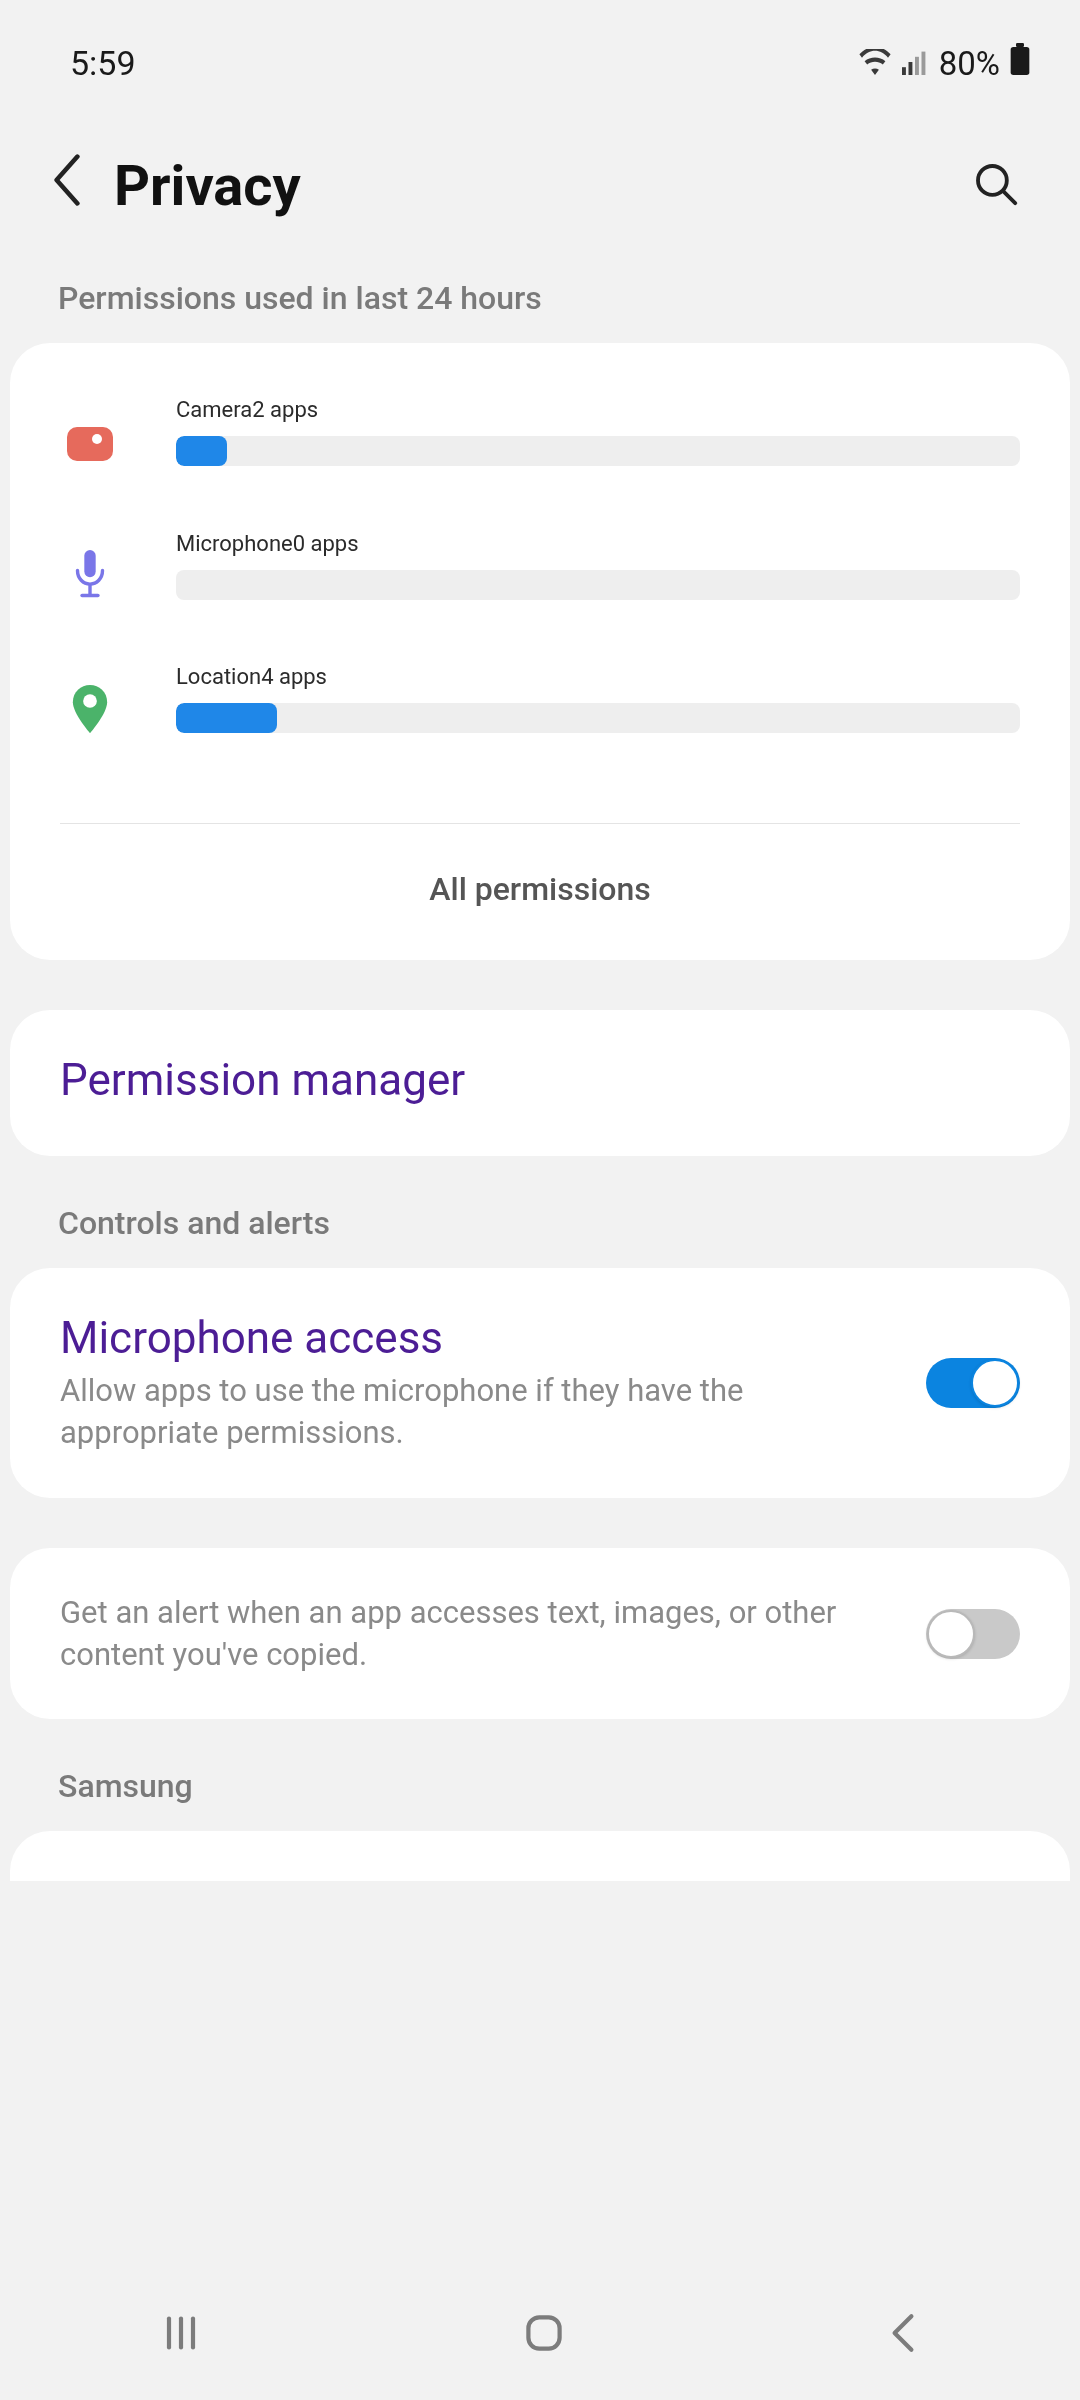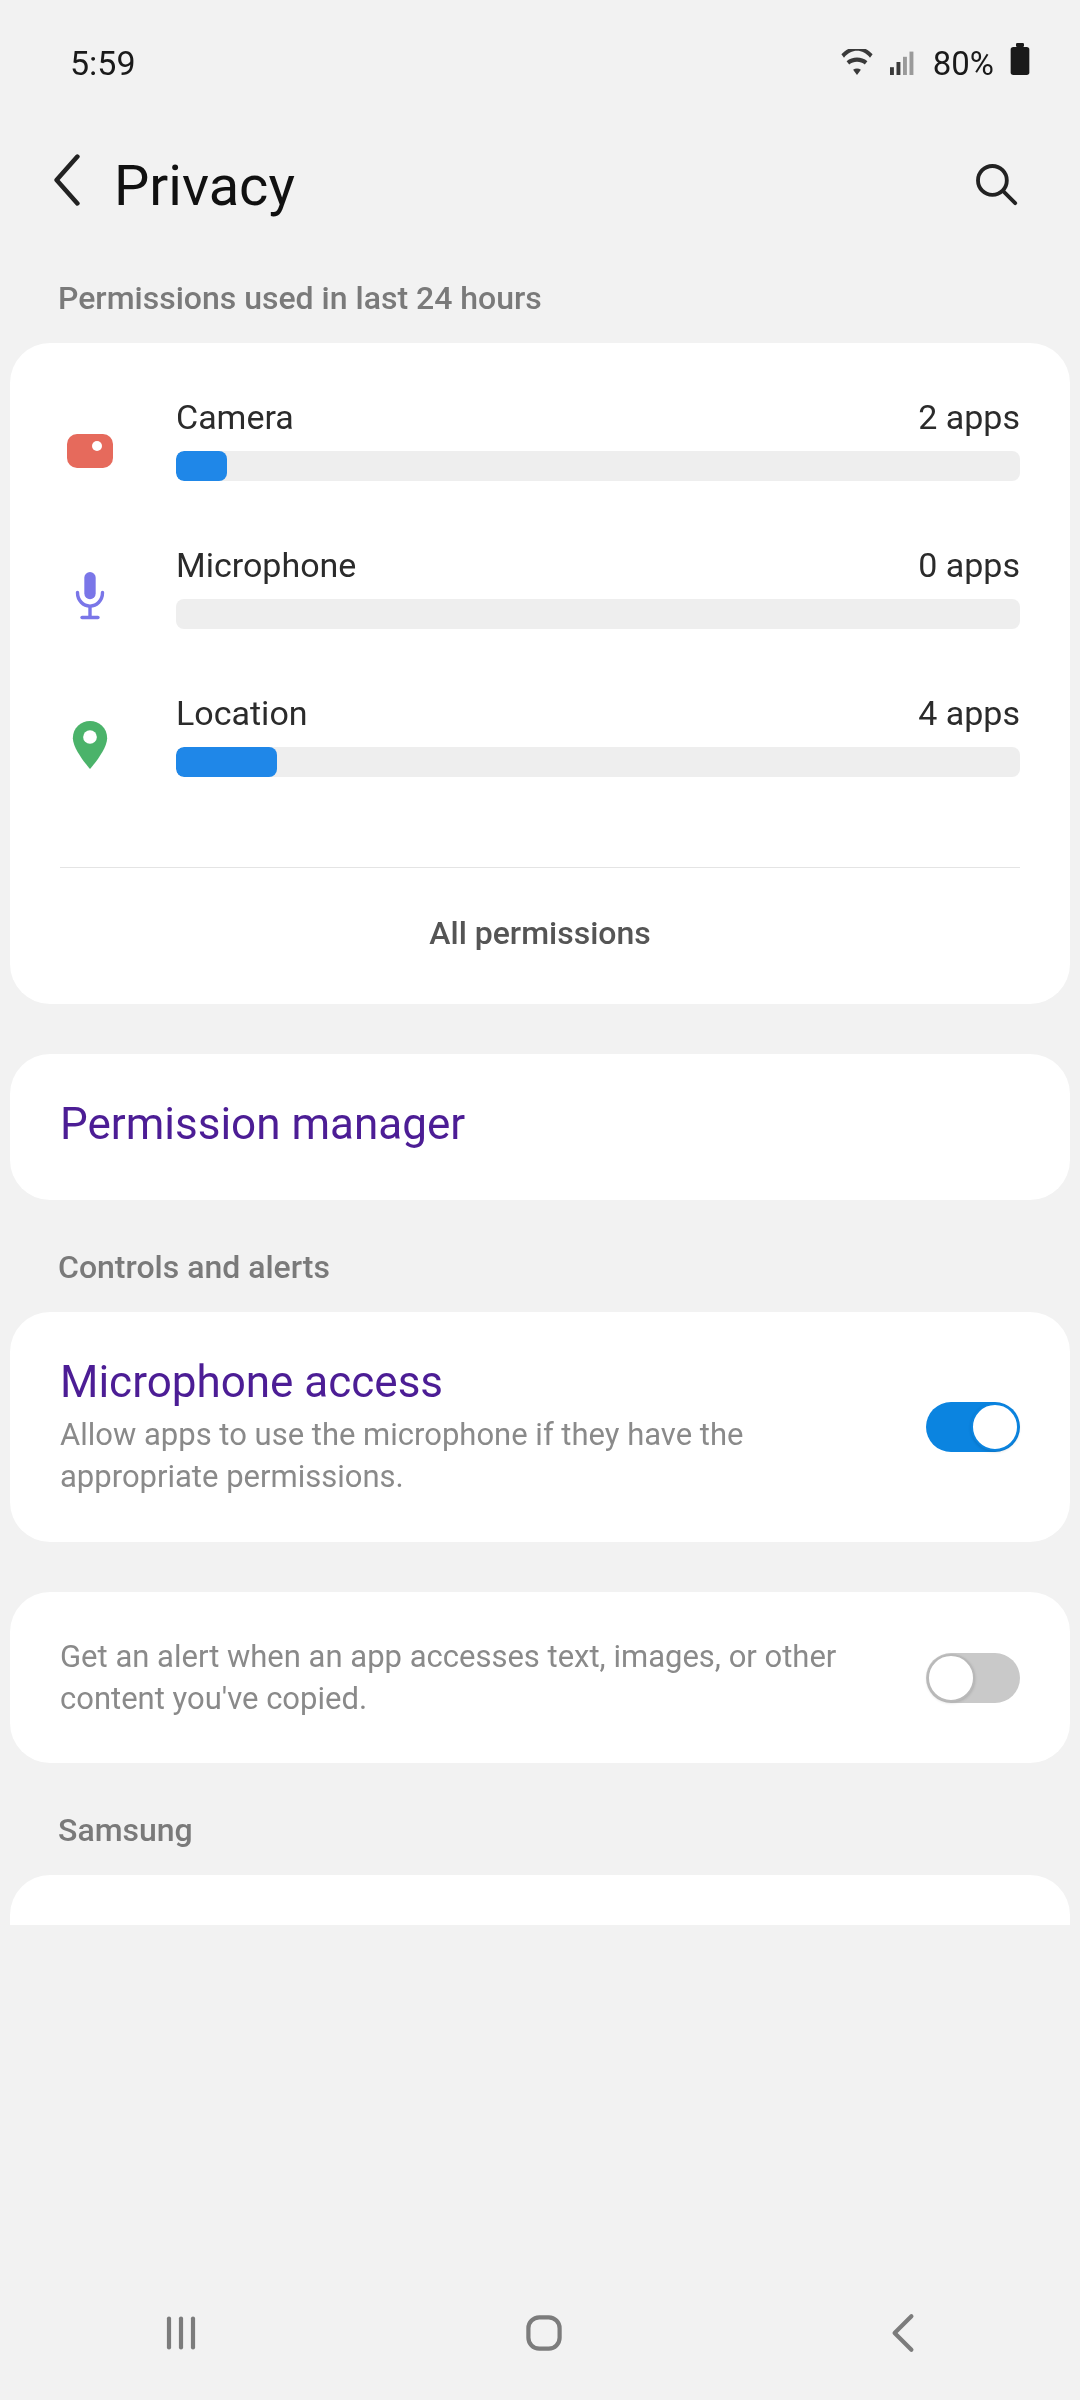--- a/index.html
+++ b/index.html
@@ -12,35 +12,35 @@
     position: relative;
   }
   .status-bar {
     display: flex;
     justify-content: space-between;
     align-items: center;
     padding: 43px 50px 20px 70px;
     font-size: 34px;
     color: #1a1a1a;
   }
-  .status-right { display: flex; align-items: center; gap: 16px; }
+  .status-right { display: flex; align-items: center; gap: 10px; }
   .header {
     display: flex;
     align-items: center;
     padding: 50px 40px 60px 50px;
   }
   .back-chevron {
     font-size: 50px;
     font-weight: 300;
     color: #1a1a1a;
     margin-right: 30px;
   }
   .header-title {
     font-size: 56px;
-    font-weight: 400;
+    font-weight: 700;
     color: #111;
     flex: 1;
   }
   .search-icon-wrap { margin-right: 20px; }
   .section-label {
     font-size: 32px;
     color: #7a7a7a;
     padding: 0 58px 26px 58px;
     font-weight: 500;
   }
@@ -58,22 +58,21 @@
   .perm-icon {
     width: 60px;
     display: flex;
     justify-content: center;
     margin-right: 56px;
     margin-top: 20px;
   }
   .perm-body { flex: 1; }
   .perm-top {
     display: flex;
-    justify-content: space-between;
-    font-size: 34px;
+    font-size: 22px;
     color: #2b2b2b;
     margin-bottom: 14px;
   }
   .bar-track {
     width: 100%;
     height: 30px;
     background: #eeeeee;
     border-radius: 8px;
     overflow: hidden;
   }

